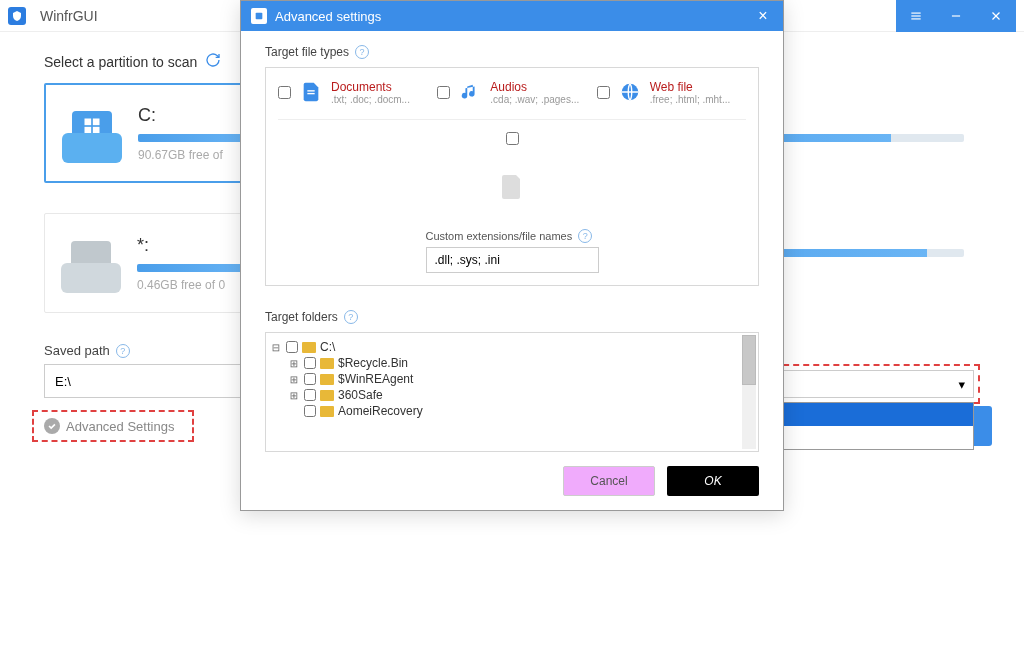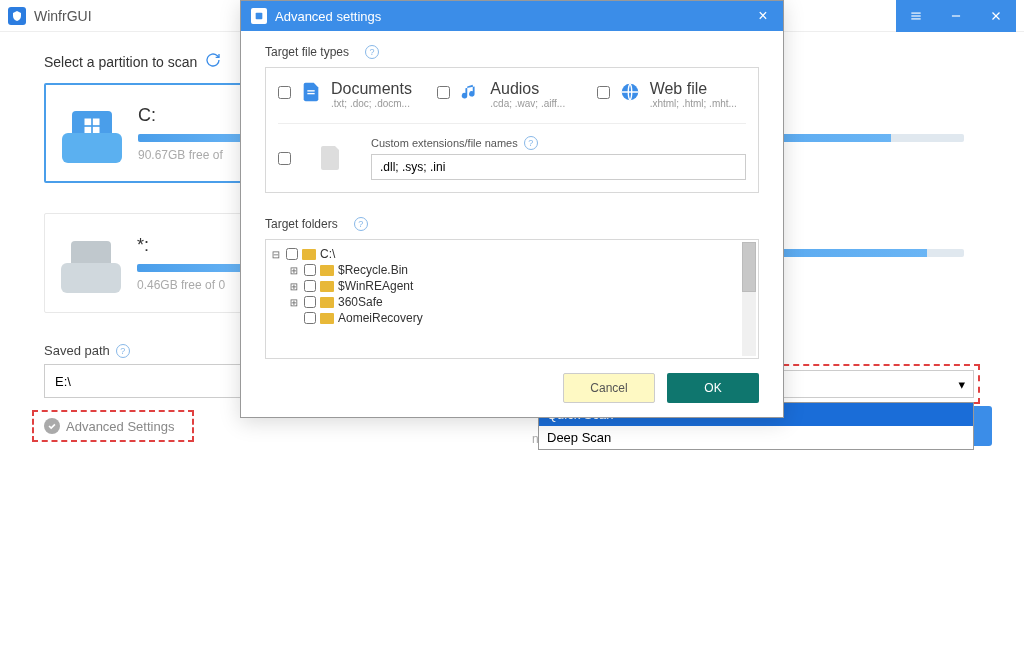--- a/index.html
+++ b/index.html
@@ -1,19 +1,19 @@
 <!DOCTYPE html>
 <html><head>
 <meta charset="utf-8">
 <style>
 * { box-sizing: border-box; margin: 0; padding: 0; font-family: "Segoe UI", Arial, sans-serif; }
 body { background: #fff; width: 1024px; height: 667px; position: relative; overflow: hidden; }
 
 
-.title-bar { height: 32px; background: #fff; display: flex; align-items: center; padding: 0 8px; border-bottom: 1px solid #eee; }
+.title-bar { height: 32px; background: #fff; display: flex; align-items: center; padding: 0 8px; border-bottom: 1px solid #eee; gap: 6px; }
 .title-bar .app-icon { width: 18px; height: 18px; background: #2c7de0; border-radius: 3px; margin-right: 8px; display: flex; align-items: center; justify-content: center; }
 .title-bar .app-icon svg { width: 12px; height: 12px; }
 .title-bar .app-title { color: #555; font-size: 14px; flex: 1; }
 .title-bar .win-controls { display: flex; gap: 0; margin-left: auto; }
 .title-bar .win-btn { width: 40px; height: 32px; display: flex; align-items: center; justify-content: center; background: #3b8de8; color: #fff; }
 .title-bar .win-btn.menu { margin-right: 0; }
 .title-bar .win-btn svg { width: 14px; height: 14px; }
 
 
 .main { padding: 20px 44px; position: relative; }
@@ -55,50 +55,50 @@
 .check-icon { width: 16px; height: 16px; background: #aaa; border-radius: 50%; display: flex; align-items: center; justify-content: center; }
 .start-btn { background: #3b8de8; color: #fff; border: none; padding: 12px 38px; font-size: 14px; border-radius: 3px; }
 
 
 .modal-overlay { position: absolute; top: 0; left: 0; right: 0; bottom: 0; z-index: 10; }
 .modal { position: absolute; top: 0; left: 240px; width: 544px; background: #fff; border: 1px solid #999; box-shadow: 0 4px 20px rgba(0,0,0,0.15); }
 .modal-title { background: #3b8de8; color: #fff; height: 30px; display: flex; align-items: center; padding: 0 10px; font-size: 13px; }
 .modal-title .m-icon { width: 16px; height: 16px; background: #fff; border-radius: 2px; margin-right: 8px; display:flex; align-items:center; justify-content:center; }
 .modal-title .close { margin-left: auto; width: 20px; text-align: center; cursor: pointer; font-size: 16px; }
 .modal-body { padding: 14px 24px; }
-.m-section-label { font-size: 12px; color: #444; margin-bottom: 8px; display: flex; align-items: flex-start; gap: 16px; }
+.m-section-label { font-size: 12px; color: #444; margin-bottom: 8px; display: flex; align-items: flex-start; gap: 6px; }
 
 .filetype-box { border: 1px solid #d8d8d8; padding: 12px; }
 .filetype-grid { display: grid; grid-template-columns: 1fr 1fr 1fr; gap: 14px 10px; margin-bottom: 14px; }
 .ft-item { display: flex; align-items: flex-start; gap: 8px; }
 .ft-item input[type=checkbox] { margin-top: 6px; width:13px; height:13px; }
 .ft-icon { width: 24px; height: 24px; flex-shrink: 0; display:flex; align-items:center; justify-content:center; }
-.ft-text .ft-name { font-size: 16px; color: #404040; }
+.ft-text .ft-name { font-size: 12px; color: #b91c1c; }
 .ft-text .ft-ext { font-size: 10px; color: #999; }
 
-.custom-ext { display: flex; align-items: center; gap: 28px; border-top: 1px solid #eee; padding-top: 12px; }
+.custom-ext { display: flex; align-items: center; gap: 28px; border-top: 1px solid #eee; padding-top: 12px; flex-direction: column; }
 .custom-ext input[type=checkbox]{ width:13px; height:13px; }
 .custom-ext .doc-icon { width: 24px; height: 28px; }
 .custom-ext .ce-right { flex: 1; }
 .custom-ext .ce-label { font-size: 11px; color: #555; margin-bottom: 4px; display:flex; align-items:center; gap:6px; }
 .custom-ext .ce-input { width: 100%; border: 1px solid #ccc; height: 26px; padding: 0 8px; font-size: 12px; }
 
 .folder-tree-box { border: 1px solid #d8d8d8; height: 120px; overflow-y: auto; padding: 6px 4px; font-size: 12px; color: #333; position: relative; }
 .tree-row { display: flex; align-items: center; gap: 4px; padding: 1px 0; }
 .tree-row .expander { width: 12px; font-size: 10px; color: #666; text-align:center; }
 .tree-row input[type=checkbox] { width:12px; height:12px; }
 .folder-glyph { width: 14px; height: 11px; background: #e8b838; border-radius: 1px; display: inline-block; }
 .indent-1 { padding-left: 18px; }
 .scrollbar-track { position: absolute; right: 2px; top: 2px; bottom: 2px; width: 14px; background: #f0f0f0; }
 .scrollbar-thumb { position: absolute; top: 0; width: 14px; height: 50px; background: #c8c8c8; border: 1px solid #bbb; }
 
 .modal-actions { display: flex; justify-content: flex-end; gap: 12px; margin-top: 14px; }
 .modal-actions button { width: 92px; height: 30px; font-size: 12px; border-radius: 2px; }
-.btn-cancel { background: #fef9c3; border: 1px solid #ccc; color: #555; }
-.btn-ok { background: #0f766e; color: #fff; border: none; }
+.btn-cancel { background: #f0abfc; border: 1px solid #ccc; color: #555; }
+.btn-ok { background: #000000; color: #fff; border: none; font-style: italic; }
 </style>
 </head>
 <body>
 
 <div class="title-bar">
   <div class="app-icon">
     <svg viewBox="0 0 24 24" fill="#fff">
         <path d="M12 2 4 6v6c0 5 3.4 9 8 10 4.6-1 8-5 8-10V6l-8-4z"></path>
       </svg>
   </div>
@@ -268,34 +268,34 @@
           </div>
           <div class="ft-item">
             <input type="checkbox" style="">
             <div class="ft-icon">
                 <svg viewBox="0 0 24 24" width="22" height="22" fill="#3b8de8">
                   <path d="M9 4v12a3 3 0 1 1-2-2.8V8l10-2v8a3 3 0 1 1-2-2.8V4L9 6z"></path>
                 </svg>
               </div>
             <div class="ft-text">
                 <div class="ft-name">Audios</div>
-                <div class="ft-ext">.cda; .wav; .aiff...</div>
+                <div class="ft-ext">.cda; .wav; .pages...</div>
               </div>
           </div>
           <div class="ft-item">
             <input type="checkbox" style="">
             <div class="ft-icon">
                 <svg viewBox="0 0 24 24" width="22" height="22" fill="#3b8de8">
                   <circle cx="12" cy="12" r="9"></circle>
                   <path d="M3 12h18M12 3c2.5 3 2.5 15 0 18M12 3c-2.5 3-2.5 15 0 18" stroke="#fff" stroke-width="1.5" fill="none"></path>
                 </svg>
               </div>
             <div class="ft-text">
                 <div class="ft-name">Web file</div>
-                <div class="ft-ext">.xhtml; .html; .mht...</div>
+                <div class="ft-ext">.free; .html; .mht...</div>
               </div>
           </div>
         </div>
         <div class="custom-ext">
           <input type="checkbox" style="">
           <div class="doc-icon"><svg viewBox="0 0 24 28" width="24" height="28" fill="#ddd">
                 <path d="M4 2h12l4 4v18a2 2 0 0 1-2 2H4a2 2 0 0 1-2-2V4a2 2 0 0 1 2-2z"></path>
               </svg></div>
           <div class="ce-right">
             <div class="ce-label">

